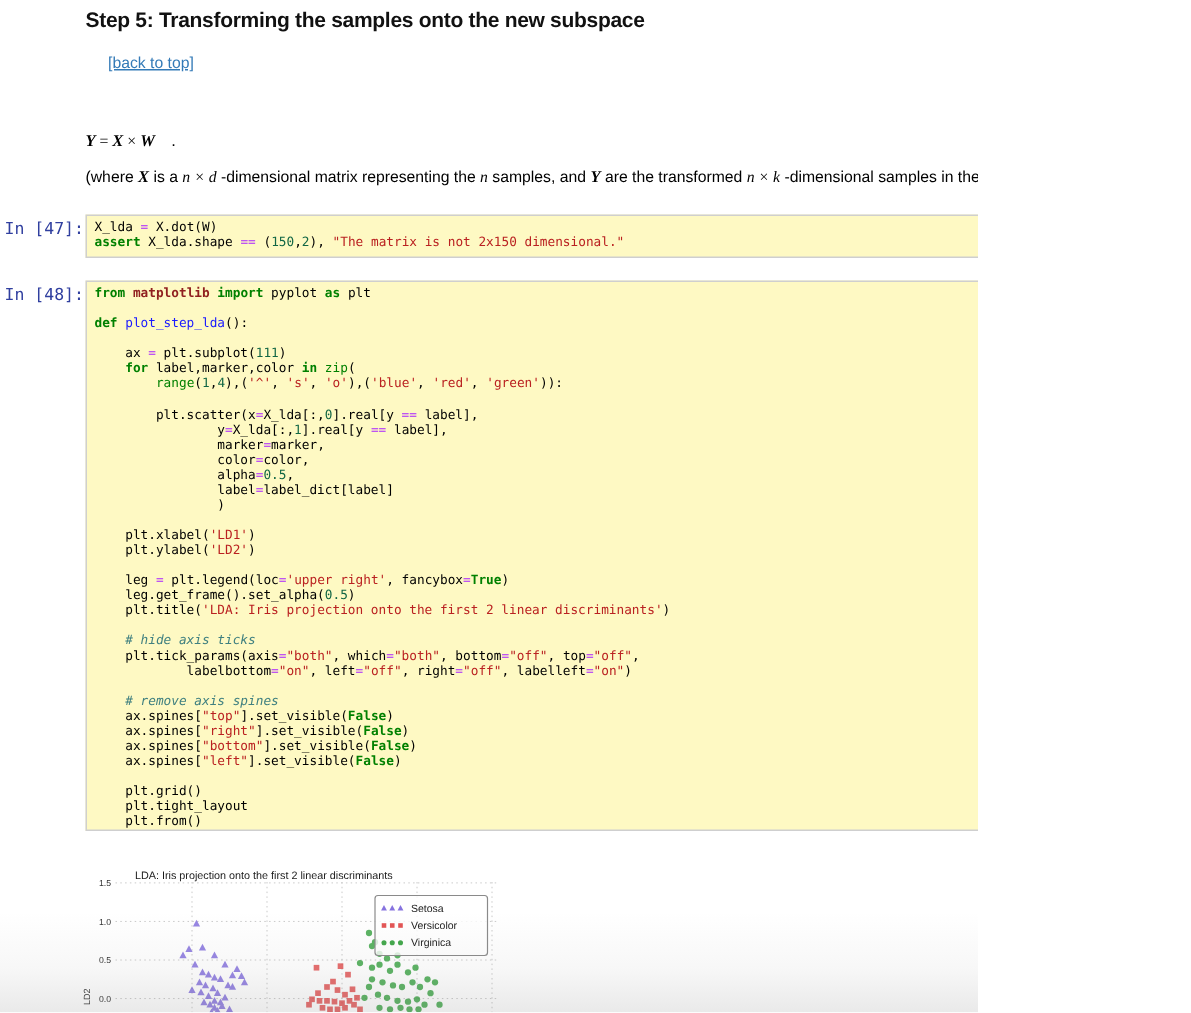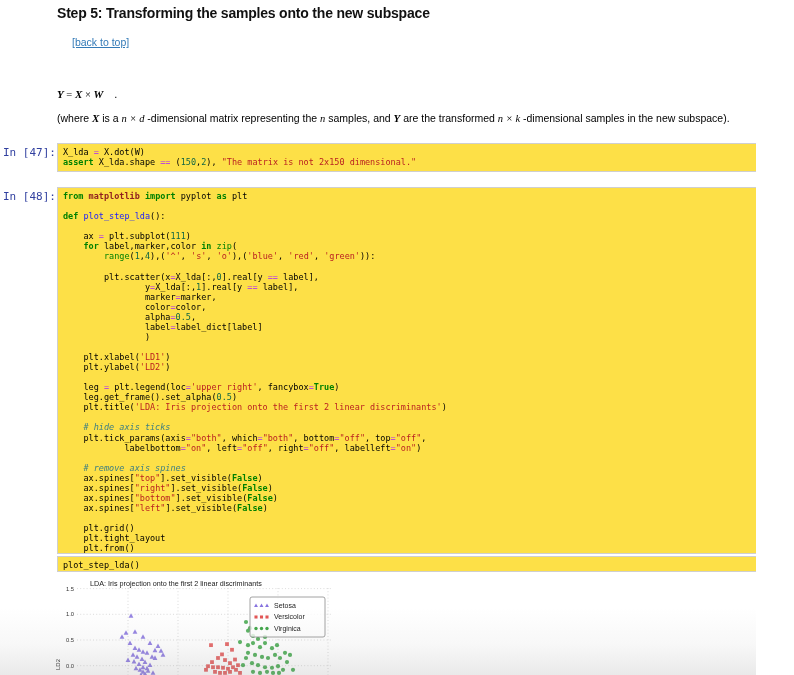--- a/index.html
+++ b/index.html
@@ -1,36 +1,36 @@
 <!DOCTYPE html>
 <html><head>
 <meta charset="utf-8">
 <style>
   * { margin:0; padding:0; box-sizing:border-box; }
   html,body { background:#fff; }
   #screen {
-    position:relative; width:756px; height:675px; overflow:hidden;
+    position:relative; width:652px; height:675px; overflow:hidden;
     background:#fff; font-family:"Liberation Sans", sans-serif; color:#000;padding-left:37px;
   }
   .abs { position:absolute; }
   .heading { font-size:14px; font-weight:bold; letter-spacing:-0.2px; color:#111; }
   .link { font-size:10.5px; color:#337ab7; text-decoration:underline; cursor:pointer; }
   .para { font-size:10.5px; line-height:13px; color:#000; width:724px; }
   .mth  { font-family:"Liberation Serif", serif; font-size:10.5px; }
   .mthi { font-family:"Liberation Serif", serif; font-style:italic; font-size:10.5px; }
   .mthb { font-family:"Liberation Serif", serif; font-style:italic; font-weight:bold; font-size:11px; }
   .equation { font-size:11px; }
 
   .prompt {
     font-family:"DejaVu Sans Mono", monospace; font-size:11px; color:#303F9F;
     width:50px; text-align:right; white-space:pre;
   }
   .codebox {
     position:absolute; left:57px; width:729px;
-    border:1px solid #cfcfcf; background:#fde047;
+    border:1px solid #cfcfcf; background:#fef9c3;
     padding:3px 5px;
   }
   .codebox pre {
     font-family:"DejaVu Sans Mono", monospace; font-size:8.5px; line-height:10.07px;
     white-space:pre; color:#000;
   }
   .tok-k  { color:#008000; font-weight:bold; }
   .tok-nn { color:#902020; font-weight:bold; }
   .tok-fn { color:#1a1aff; }
   .tok-o  { color:#AA22FF; }
@@ -101,23 +101,20 @@
 <span>    ax.spines[</span><span class="tok-s">"top"</span><span>].set_visible(</span><span class="tok-kc">False</span><span>)</span>
 <span>    ax.spines[</span><span class="tok-s">"right"</span><span>].set_visible(</span><span class="tok-kc">False</span><span>)</span>
 <span>    ax.spines[</span><span class="tok-s">"bottom"</span><span>].set_visible(</span><span class="tok-kc">False</span><span>)</span>
 <span>    ax.spines[</span><span class="tok-s">"left"</span><span>].set_visible(</span><span class="tok-kc">False</span><span>)</span>
 
 <span>    plt.grid()</span>
 <span>    plt.tight_layout</span>
 <span>    plt.from()</span></pre>
   </div>
 
-  <div class="codebox" style="top:556px; height:16px;">
-    <pre><span>plot_step_lda()</span></pre>
-  </div>
 
   <div id="figure">
     <svg width="300" height="98" viewBox="0 0 300 98" xmlns="http://www.w3.org/2000/svg">
       <g id="gridlayer">
           <line x1="27" x2="283" y1="11.600000000000009" y2="11.600000000000009" stroke="#c4c4c4" stroke-width="0.6" stroke-dasharray="1,2.2"></line>
           <line x1="27" x2="283" y1="37.300000000000004" y2="37.300000000000004" stroke="#c4c4c4" stroke-width="0.6" stroke-dasharray="1,2.2"></line>
           <line x1="27" x2="283" y1="63" y2="63" stroke="#c4c4c4" stroke-width="0.6" stroke-dasharray="1,2.2"></line>
           <line x1="27" x2="283" y1="88.7" y2="88.7" stroke="#c4c4c4" stroke-width="0.6" stroke-dasharray="1,2.2"></line>
           <line x1="78" x2="78" y1="11" y2="98" stroke="#c4c4c4" stroke-width="0.6" stroke-dasharray="1,2.2"></line>
           <line x1="128" x2="128" y1="11" y2="98" stroke="#c4c4c4" stroke-width="0.6" stroke-dasharray="1,2.2"></line>

